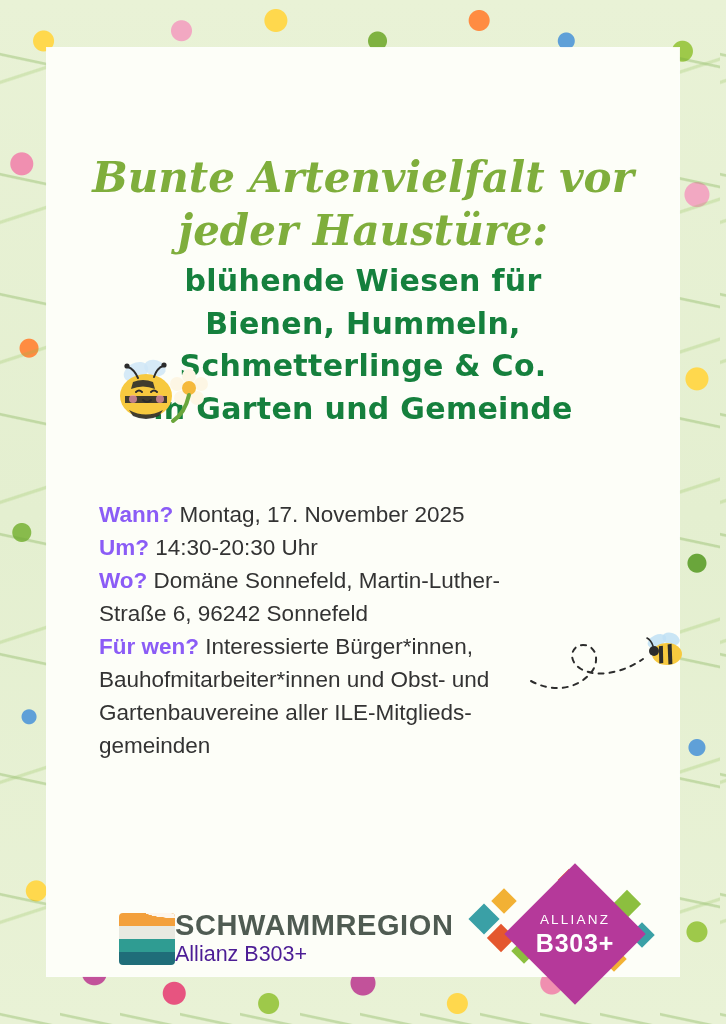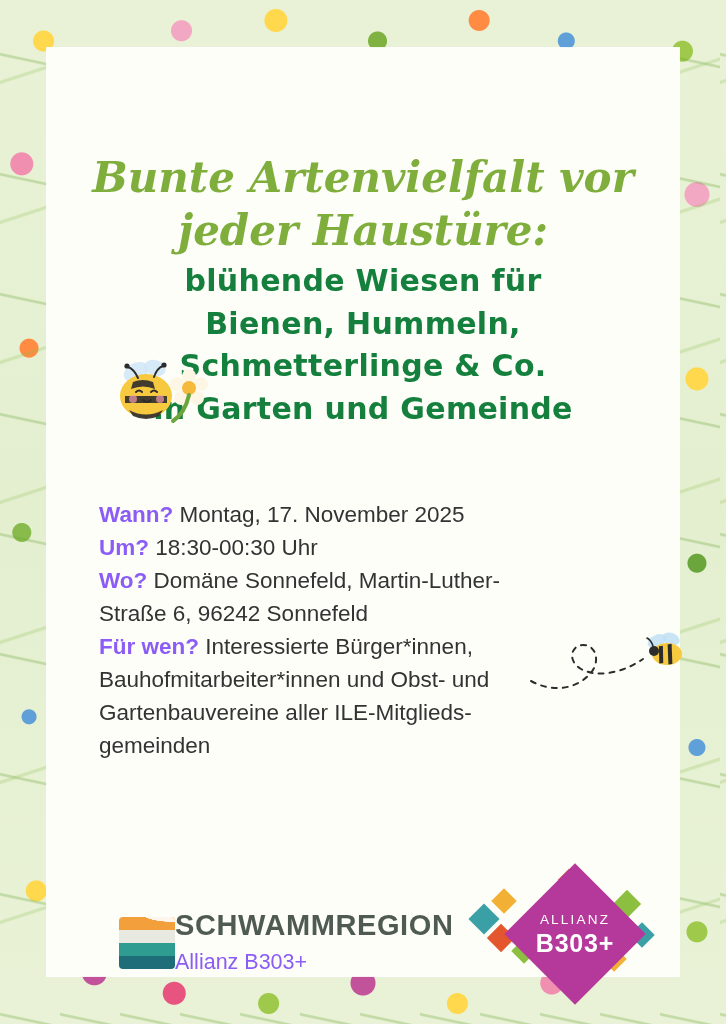--- a/index.html
+++ b/index.html
@@ -187,23 +187,23 @@
   }
   .logo-text-1 {
     font-size: 29px;
     font-weight: 700;
     color: #4f5b52;
     letter-spacing: .6px;
     line-height: 1.05;
   }
   .logo-text-2 {
     font-size: 21.5px;
-    color: #8b5cf6;
+    color: #4c1d95;
     line-height: 1.2;
-    margin-top: 10px;
+    margin-top: 2px;
   }
 
   .logo-allianz {
     position: absolute;
     left: 418px;
     top: 826px;
     width: 222px;
     height: 122px;
   }
   .al-diamond {
@@ -285,21 +285,21 @@
           <path d="M0 5 q-4 18 -16 26" stroke="#6aa63b" stroke-width="4" fill="none" stroke-linecap="round"></path>
         </g>
       </g>
     </svg>
 
     <div class="details">
       <span class="line">
         <b>Wann?</b><span> Montag, 17. November 2025</span>
       </span>
       <span class="line">
-        <b>Um?</b><span> 18:30-00:30 Uhr</span>
+        <b>Um?</b><span> 14:30-20:30 Uhr</span>
       </span>
       <span class="line">
         <b>Wo?</b><span> Domäne Sonnefeld, Martin-Luther-</span>
       </span>
       <span class="line">Straße 6, 96242 Sonnefeld</span>
       <span class="line">
         <b>Für wen?</b><span> Interessierte Bürger*innen,</span>
       </span>
       <span class="line">Bauhofmitarbeiter*innen und Obst- und</span>
       <span class="line">Gartenbauvereine aller ILE-Mitglieds-</span>

